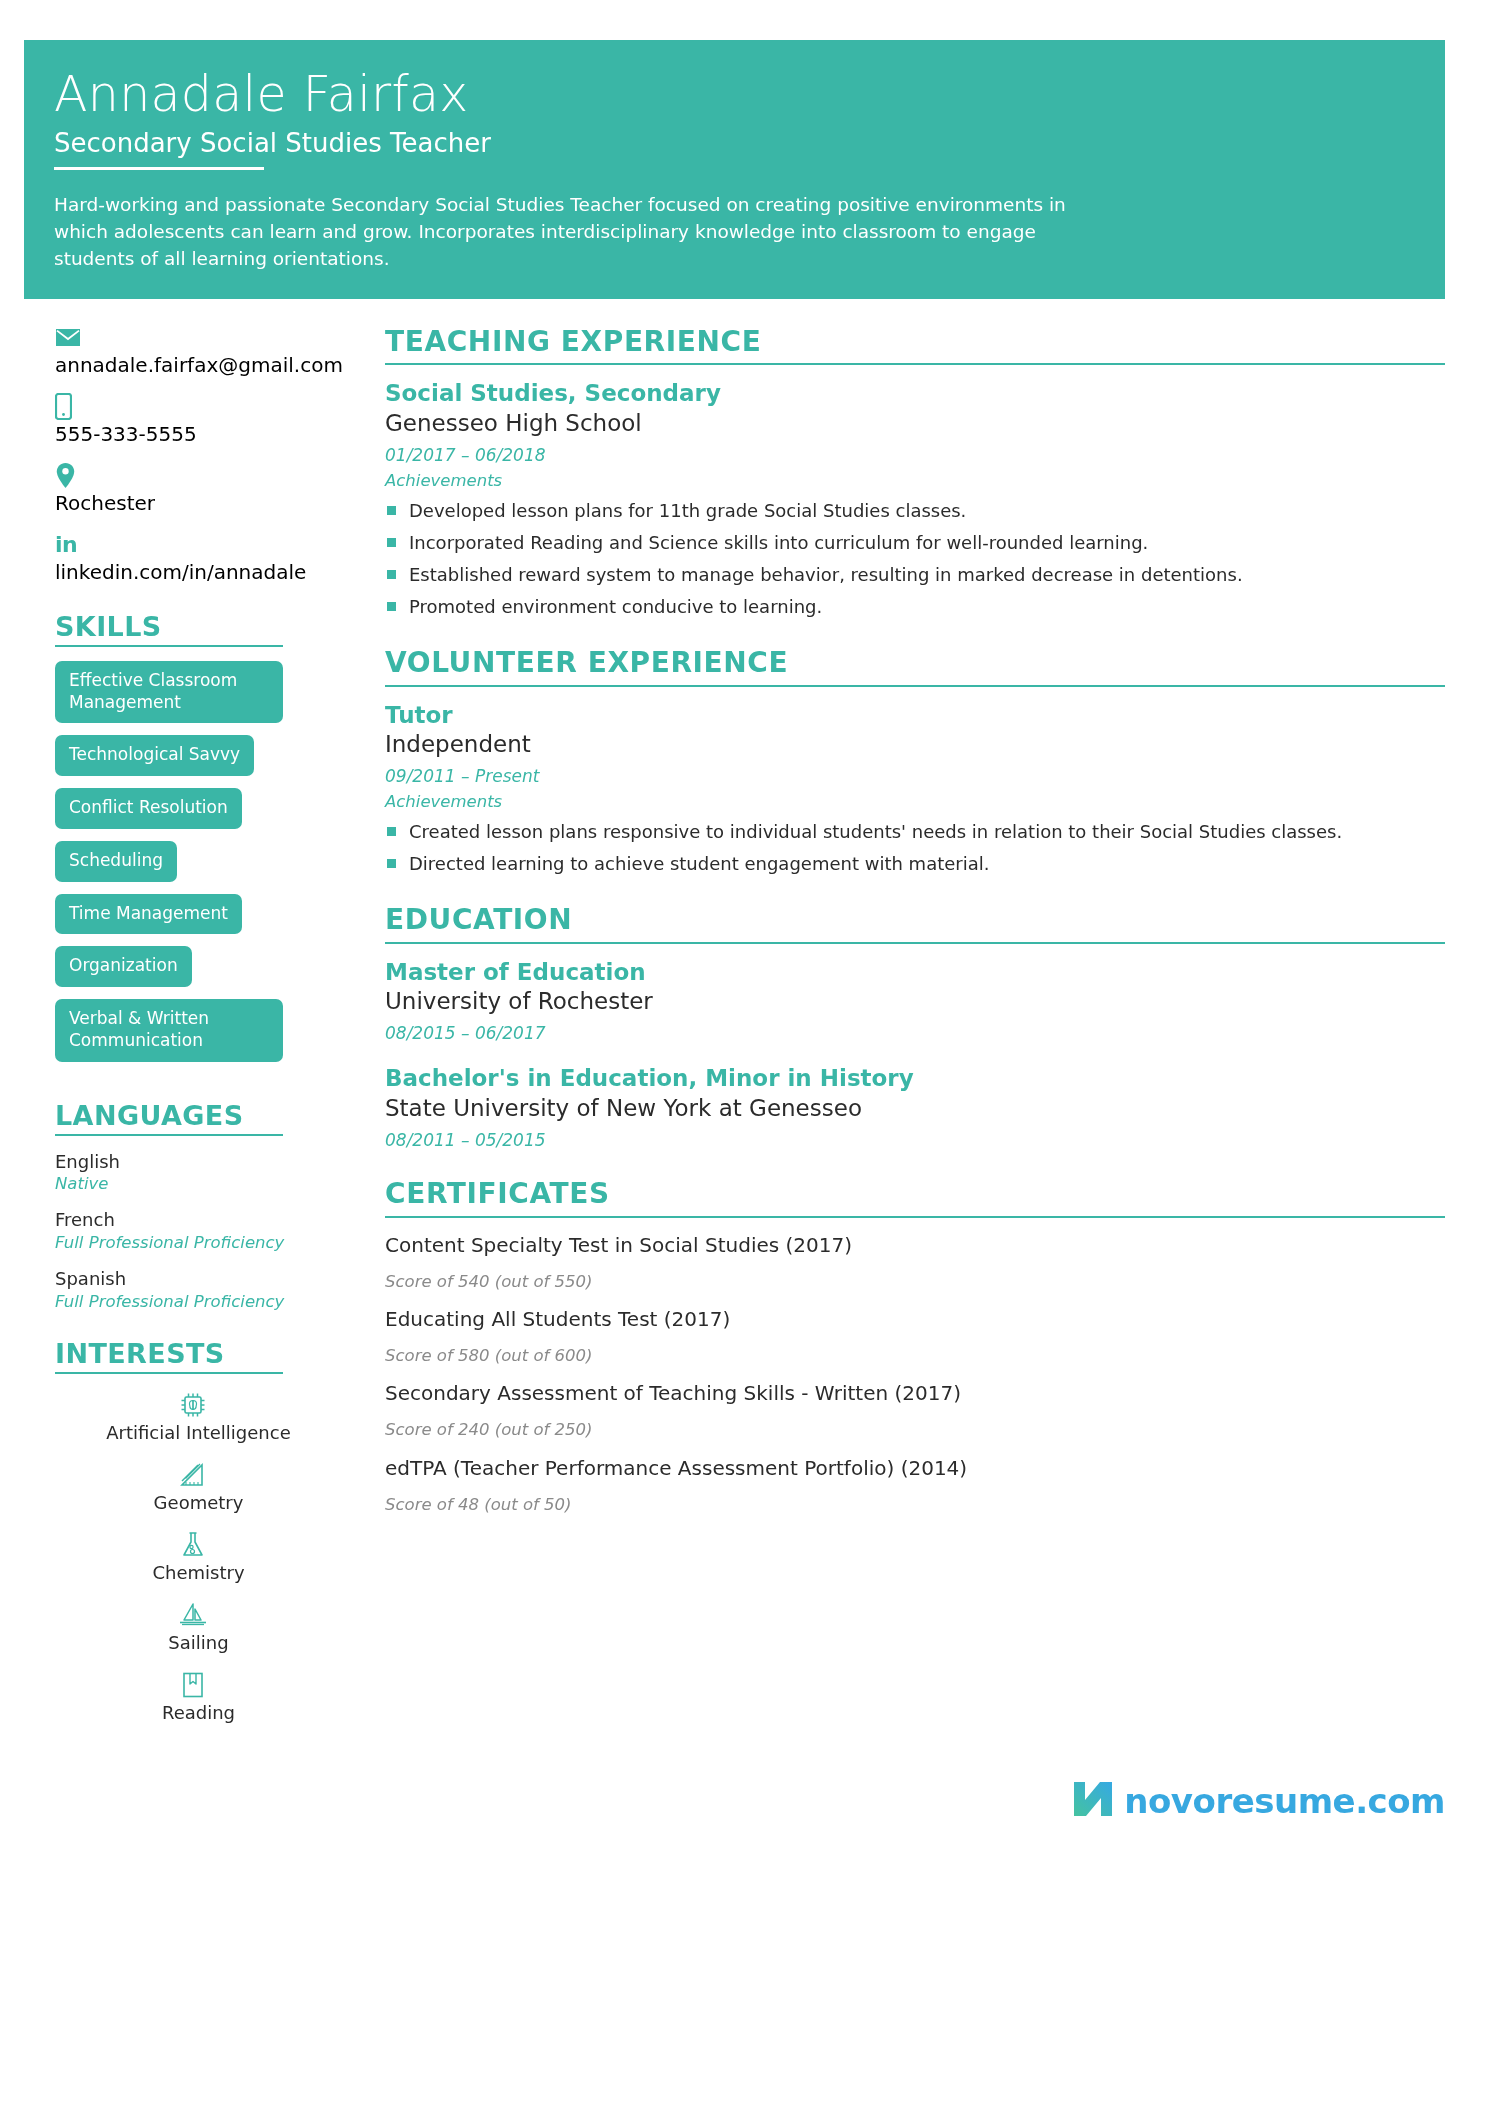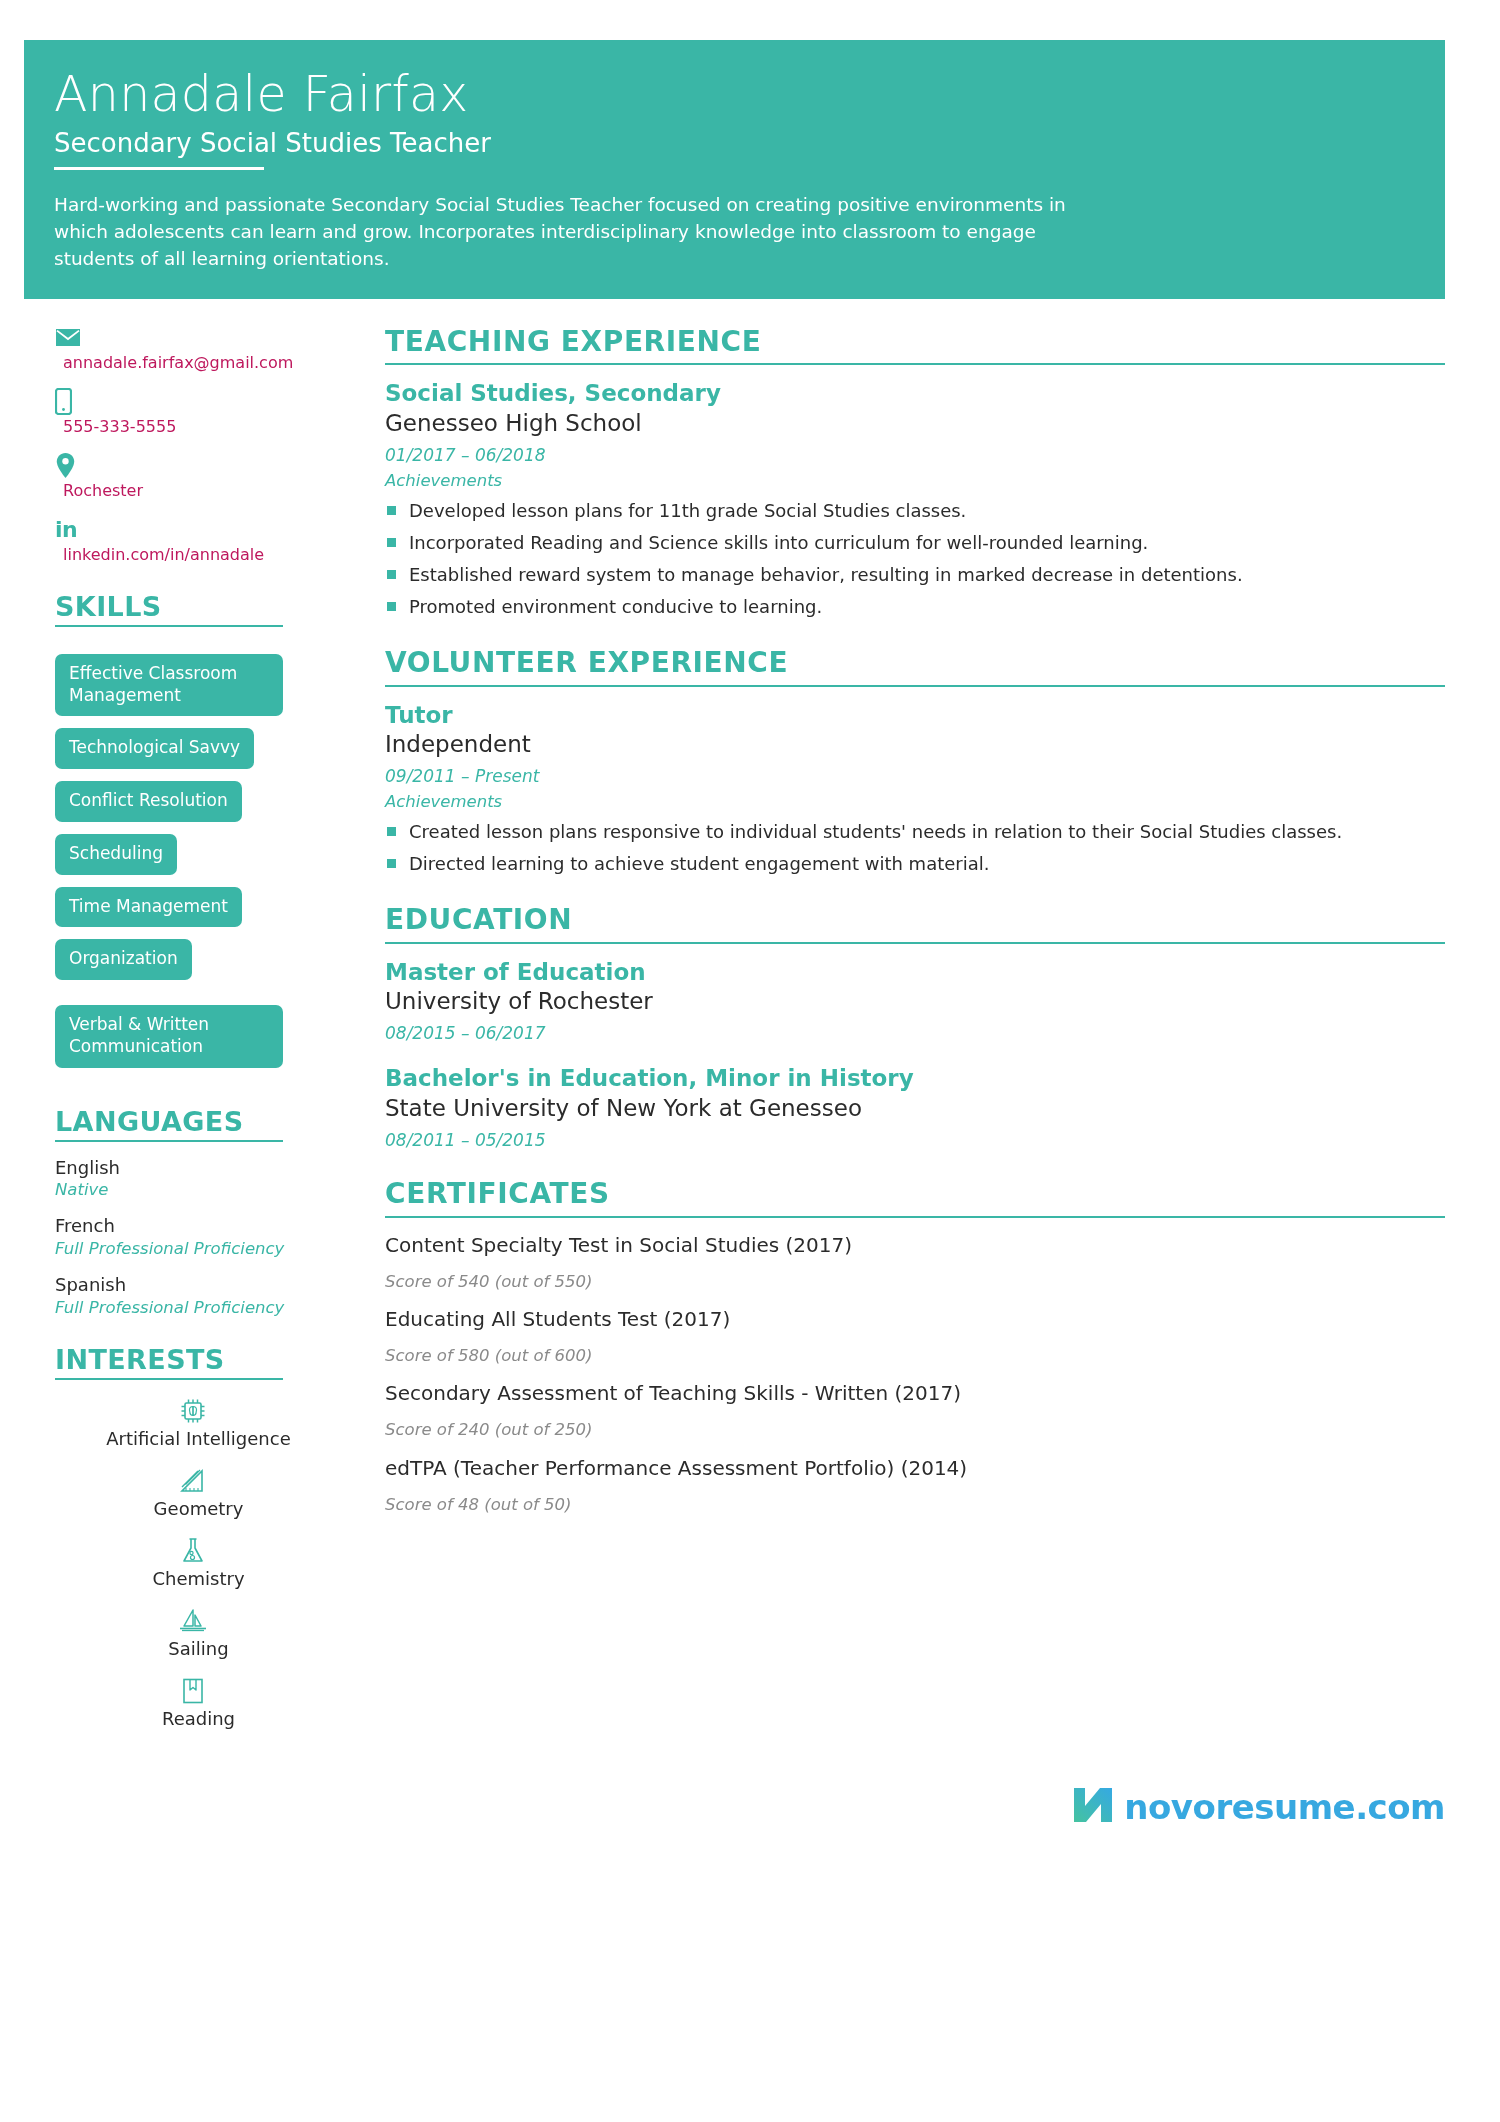--- a/index.html
+++ b/index.html
@@ -68,25 +68,24 @@
 
   
   .contact-item { margin-bottom: 16px; }
   .contact-icon {
     height: 26px;
     display: flex;
     align-items: center;
     margin-bottom: 2px;
   }
   .contact-text {
-    font-size: 16px;
-    color: #be185d;
+    font-size: 20px;
+    color: #000000;
     font-family: "DejaVu Sans", sans-serif;
     line-height: 1.25;
-    margin-left: 8px;
   }
   .li-icon {
     color: #3ab6a6;
     font-size: 22px;
     font-weight: 700;
     font-family: "DejaVu Sans", sans-serif;
     letter-spacing: -0.5px;
     line-height: 1;
   }
 
@@ -113,21 +112,21 @@
     background: #3ab6a6;
     color: #ffffff;
     border-radius: 7px;
     padding: 9px 14px 10px 14px;
     font-size: 17px;
     line-height: 1.28;
     margin-bottom: 12px;
     font-family: "DejaVu Sans", sans-serif;
     max-width: 228px;
   }
-  .skill-tag.wide { width: 264px; margin-top: 13px; }
+  .skill-tag.wide { width: 264px; }
 
   
   .lang-item { margin-bottom: 14px; }
   .lang-name {
     font-size: 18px;
     color: #2b2b2b;
     font-family: "DejaVu Sans", sans-serif;
     line-height: 1.3;
   }
   .lang-level {

